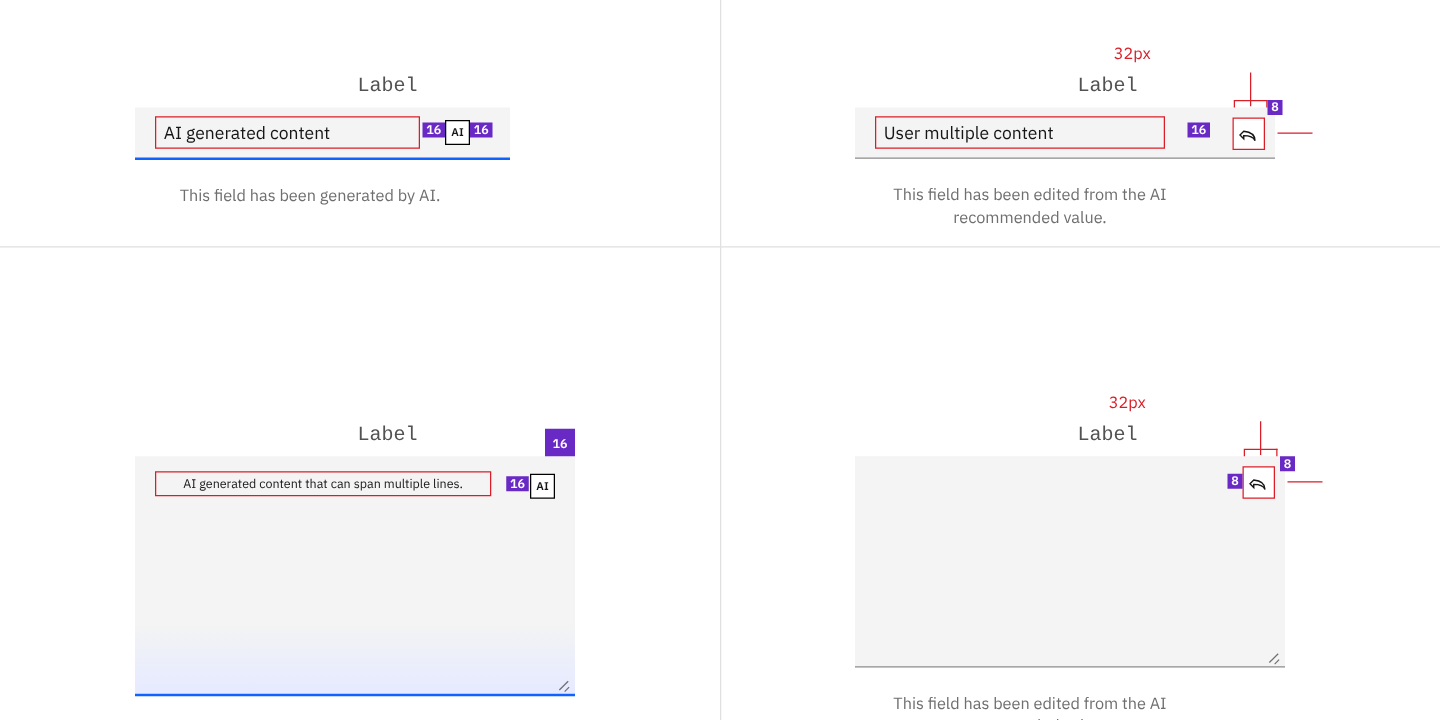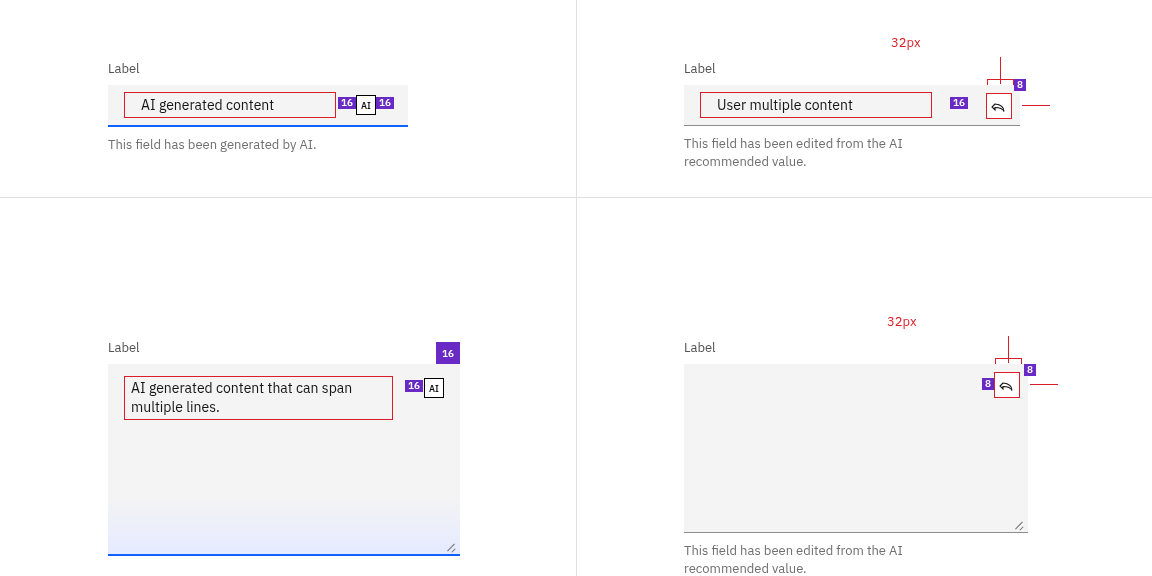--- a/index.html
+++ b/index.html
@@ -12,38 +12,38 @@
     --purple:#6929c4;
     --text:#161616;
     --blue:#0f62fe;
     --gray:#8d8d8d;
   }
   html,body{margin:0;background:#fff;font-family:"IBM Plex Sans","Helvetica Neue",Arial,sans-serif;color:var(--text);}
   .page{width:var(--page-w);height:var(--page-h);display:grid;grid-template-columns:1fr 1fr;grid-template-rows:auto auto;position:relative;}
   .sep-v{position:absolute;left:50%;top:0;bottom:0;width:1px;background:#e0e0e0;}
   .sep-h{position:absolute;top:197px;left:0;right:0;height:1px;background:#e0e0e0;}
 
-  .cell{padding:60px 64px 30px 108px;}
-  .lbl{font-size:13px;color:var(--label);margin-bottom:8px;}
-  .hint{font-size:13px;color:var(--hint);margin-top:9px;line-height:1.35;max-width:280px;}
+  .cell{padding:60px 64px 30px 108px;text-align:center;}
+  .lbl{font-size:16px;color:var(--label);margin-bottom:8px;font-family:Liberation Mono, monospace;}
+  .hint{font-size:13px;color:var(--hint);margin-top:20px;line-height:1.35;max-width:280px;}
 
   
   .fld-single{height:40px;background:var(--field);position:relative;border-bottom:1px solid var(--gray);}
   .fld-single.ai{border-bottom:2px solid var(--blue);}
-  .inp{position:absolute;top:7px;bottom:7px;left:16px;right:72px;border:1px solid var(--pink);display:flex;align-items:center;padding:0 16px;font-size:14px;}
+  .inp{position:absolute;top:7px;bottom:7px;left:16px;right:72px;border:1px solid var(--pink);display:flex;align-items:center;padding:0 6px;font-size:14px;}
   .tag{position:absolute;background:var(--purple);color:#fff;font-size:10px;font-weight:600;line-height:1;padding:1px 3px;}
   .ai-chip{position:absolute;top:10px;width:18px;height:18px;border:1px solid #000;font-size:9px;font-weight:600;display:flex;align-items:center;justify-content:center;background:#fff;}
 
   .revert{position:absolute;top:8px;right:8px;width:24px;height:24px;border:1px solid var(--pink);display:flex;align-items:center;justify-content:center;background:#fff;}
   .revert svg{width:16px;height:16px;display:block;}
 
   
   .fld-area{background:var(--field);position:relative;height:190px;border-bottom:1px solid var(--gray);}
   .fld-area.ai{background:linear-gradient(#f4f4f4 70%,#e5eaff 100%);border-bottom:2px solid var(--blue);}
-  .area-inner{position:absolute;top:12px;left:16px;width:255px;border:1px solid var(--pink);padding:2px 6px;font-size:14px;line-height:1.35;}
+  .area-inner{position:absolute;top:12px;left:16px;width:255px;border:1px solid var(--pink);padding:2px 6px;font-size:10px;line-height:1.35;}
   .resizer{position:absolute;right:4px;bottom:4px;width:10px;height:10px;}
   .resizer::before,.resizer::after{content:"";position:absolute;background:#6f6f6f;height:1px;transform:rotate(-45deg);}
   .resizer::before{width:10px;right:0;bottom:2px;}
   .resizer::after{width:5px;right:0;bottom:-1px;}
 
   
   .dim-text{position:absolute;color:var(--pink);font-size:13px;white-space:nowrap;}
   .hline{position:absolute;height:1px;background:var(--pink);}
   .tick{position:absolute;width:1px;background:var(--pink);}
 

